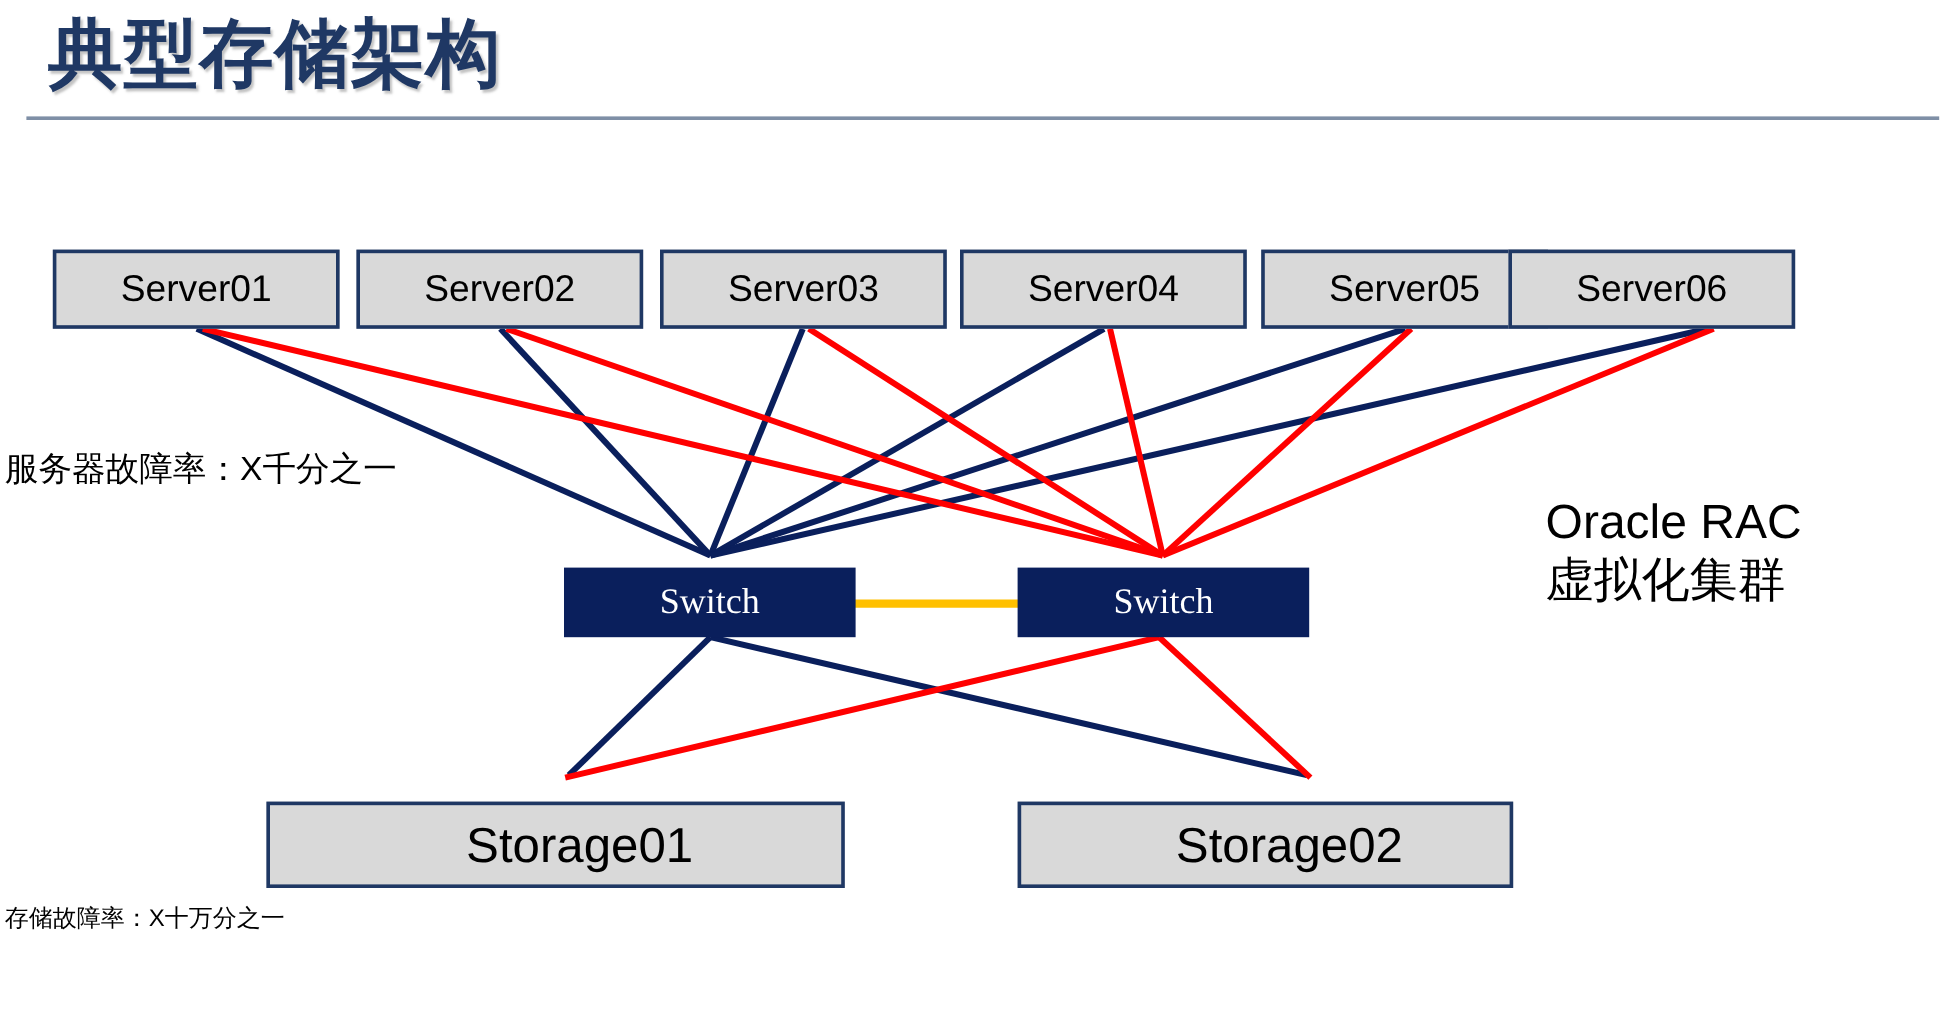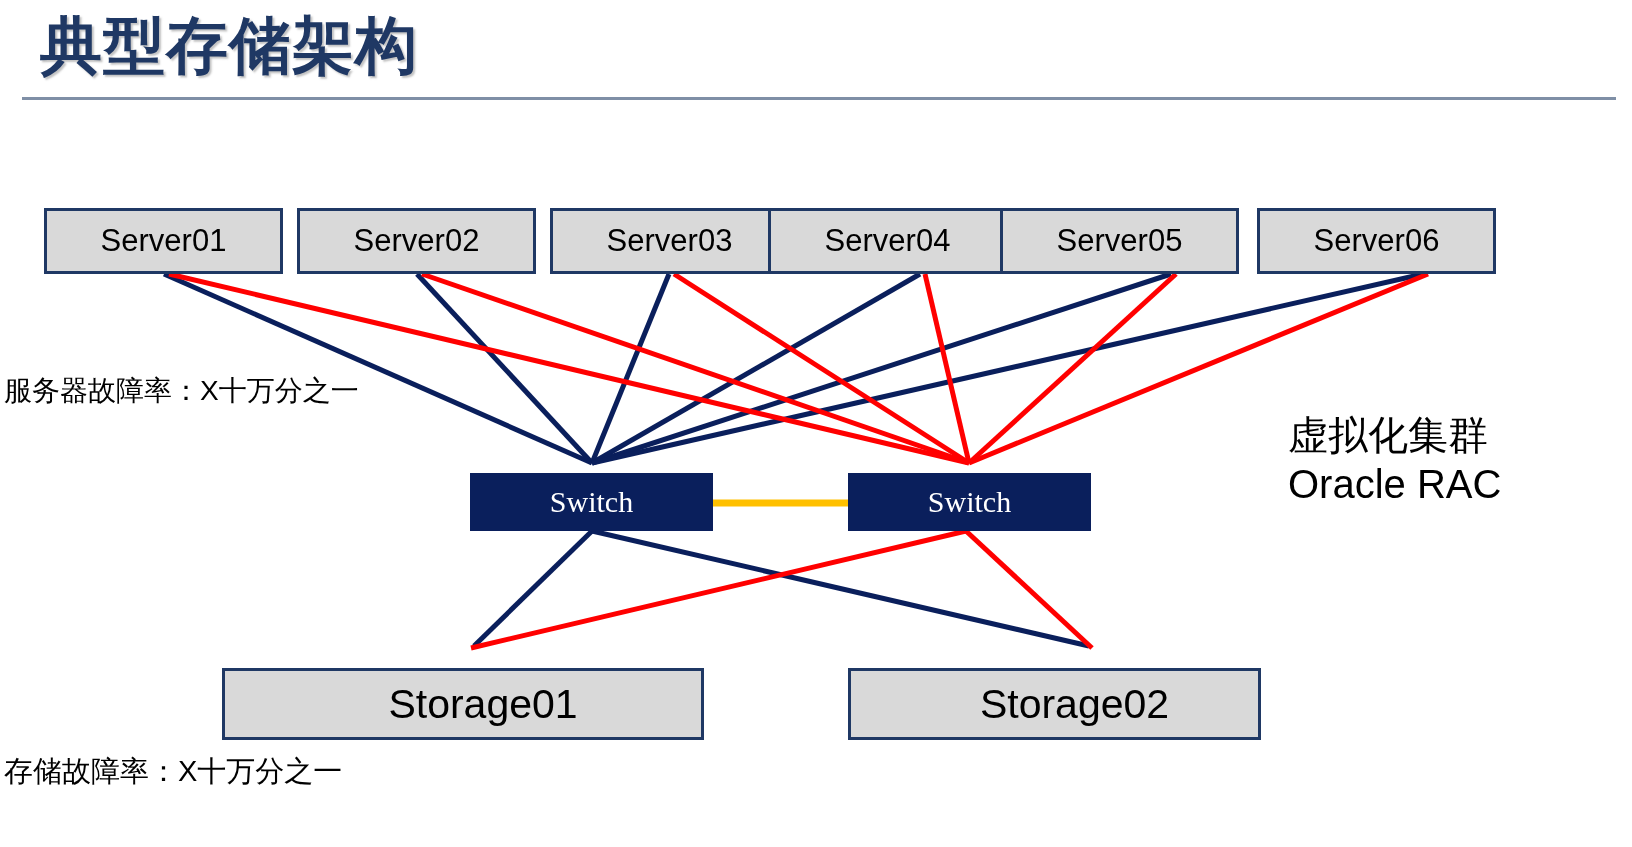--- a/index.html
+++ b/index.html
@@ -91,21 +91,21 @@
     white-space: nowrap;
   }
   #annot-server-rate {
     left: 4px;
     top: 372px;
     font-size: 28px;
   }
   #annot-storage-rate {
     left: 4px;
     top: 752px;
-    font-size: 29px;
+    font-size: 20px;
   }
   #annot-cluster {
     left: 1288px;
     top: 411px;
     font-size: 40px;
     line-height: 49px;
   }
   #annot-cluster div { white-space: nowrap; }
 </style>
 </head>
@@ -146,42 +146,42 @@
 
 <div class="node server" style="left:44px">
     <span>Server01</span>
   </div>
 <div class="node server" style="left:297px">
     <span>Server02</span>
   </div>
 <div class="node server" style="left:550px">
     <span>Server03</span>
   </div>
-<div class="node server" style="left:768px">
+<div class="node server" style="left:800px">
     <span>Server04</span>
   </div>
-<div class="node server" style="left:1000px">
+<div class="node server" style="left:1051px">
     <span>Server05</span>
   </div>
 <div class="node server" style="left:1257px">
     <span>Server06</span>
   </div>
 
 <div class="node switch" style="left:470px">
     <span>Switch</span>
   </div>
 <div class="node switch" style="left:848px">
     <span>Switch</span>
   </div>
 
 <div class="node storage" style="left:222px;width:482px">
     <span>Storage01</span>
   </div>
 <div class="node storage" style="left:848px;width:413px">
     <span>Storage02</span>
   </div>
 
-<div class="annot" id="annot-server-rate">服务器故障率：X十万分之一</div>
+<div class="annot" id="annot-server-rate">服务器故障率：X千分之一</div>
 <div class="annot" id="annot-storage-rate">存储故障率：X十万分之一</div>
 <div class="annot" id="annot-cluster">
+  <div>Oracle RAC</div>
   <div>虚拟化集群</div>
-  <div>Oracle RAC</div>
 </div>
 
 </body></html>

